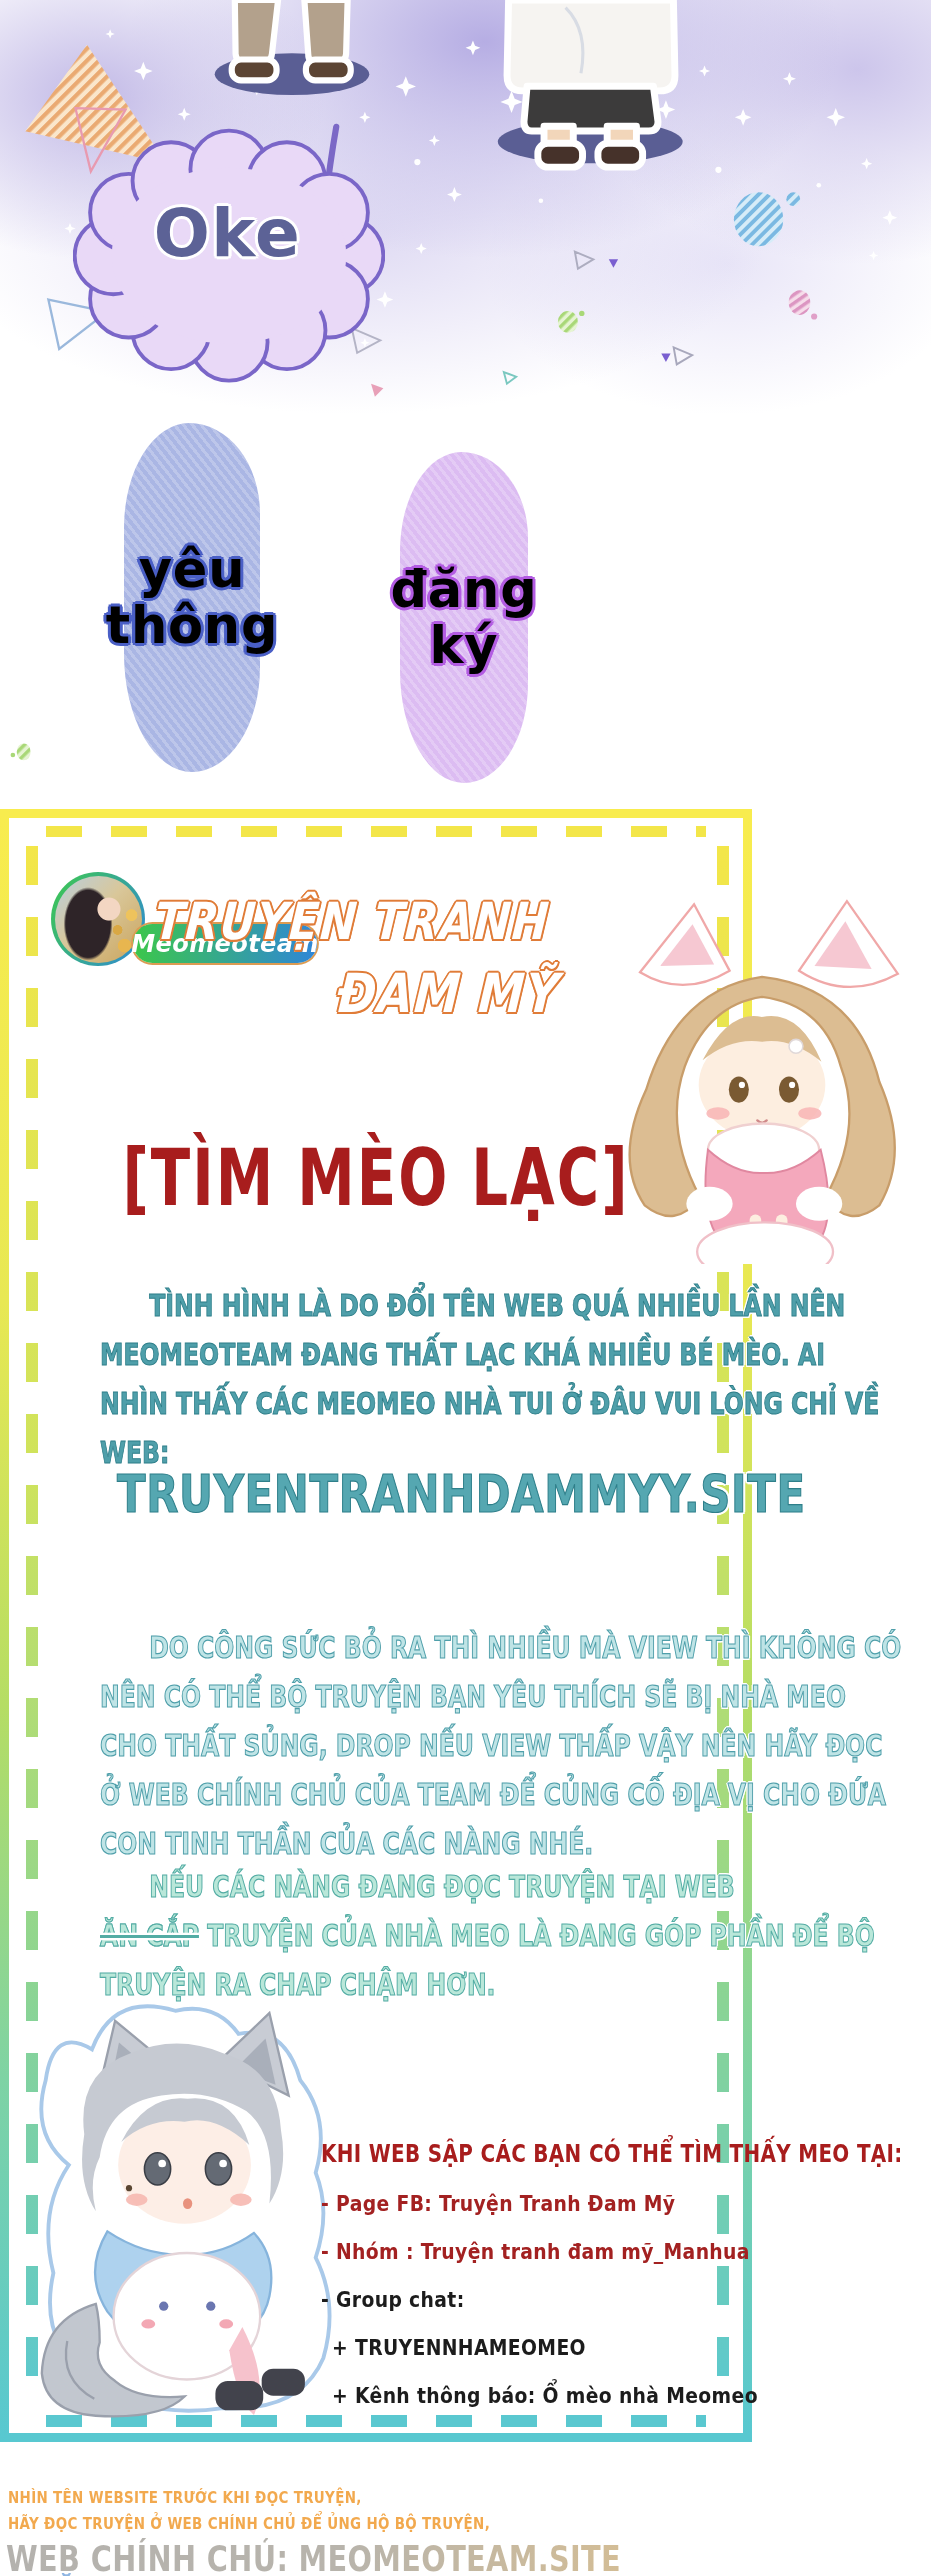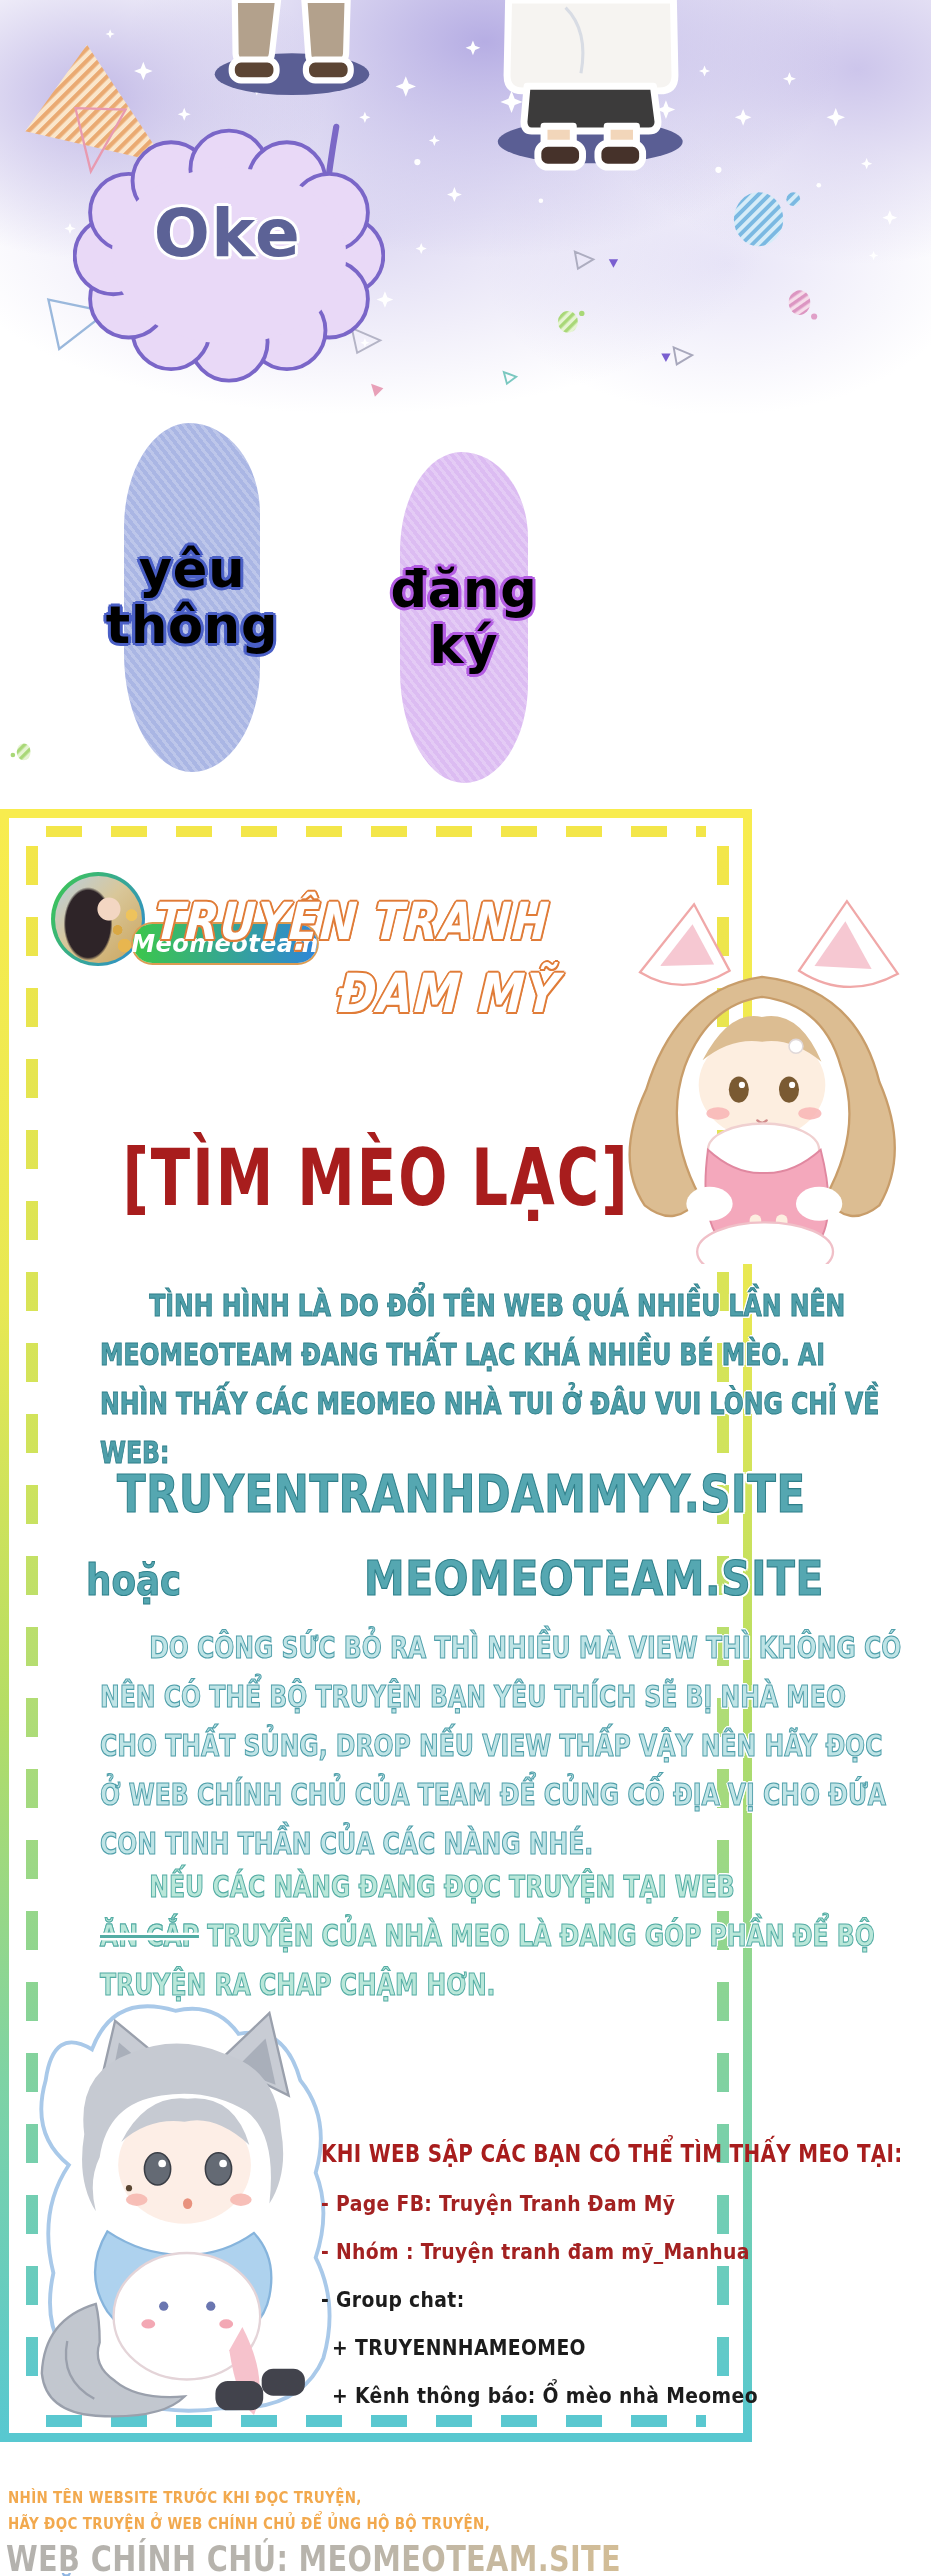--- a/index.html
+++ b/index.html
@@ -305,24 +305,20 @@
     </svg>
 
     <div id="notice-title">[TÌM MÈO LẠC]</div>
 
     <div id="para-1" class="teal-p">&nbsp;&nbsp;&nbsp;&nbsp;&nbsp;&nbsp;TÌNH HÌNH LÀ DO ĐỔI TÊN WEB QUÁ NHIỀU LẦN NÊN
 MEOMEOTEAM ĐANG THẤT LẠC KHÁ NHIỀU BÉ MÈO. AI
 NHÌN THẤY CÁC MEOMEO NHÀ TUI Ở ĐÂU VUI LÒNG CHỈ VỀ
 WEB:</div>
 
     <div id="site-row-1">TRUYENTRANHDAMMYY.SITE</div>
-    <div id="site-row-2">
-      <span id="or-label">hoặc</span>
-      <span id="site-secondary">MEOMEOTEAM.SITE</span>
-    </div>
 
     <div id="para-2" class="teal-p">&nbsp;&nbsp;&nbsp;&nbsp;&nbsp;&nbsp;DO CÔNG SỨC BỎ RA THÌ NHIỀU MÀ VIEW THÌ KHÔNG CÓ
 NÊN CÓ THỂ BỘ TRUYỆN BẠN YÊU THÍCH SẼ BỊ NHÀ MEO
 CHO THẤT SỦNG, DROP NẾU VIEW THẤP VẬY NÊN HÃY ĐỌC
 Ở WEB CHÍNH CHỦ CỦA TEAM ĐỂ CỦNG CỐ ĐỊA VỊ CHO ĐỨA
 CON TINH THẦN CỦA CÁC NÀNG NHÉ.</div>
 
     <div id="para-3" class="teal-p"><span>&nbsp;&nbsp;&nbsp;&nbsp;&nbsp;&nbsp;NẾU CÁC NÀNG ĐANG ĐỌC TRUYỆN TẠI WEB</span><br><span class="strike">ĂN CẮP</span><span> TRUYỆN CỦA NHÀ MEO LÀ ĐANG GÓP PHẦN ĐỂ BỘ
 TRUYỆN RA CHAP CHẬM HƠN.</span></div>
 

